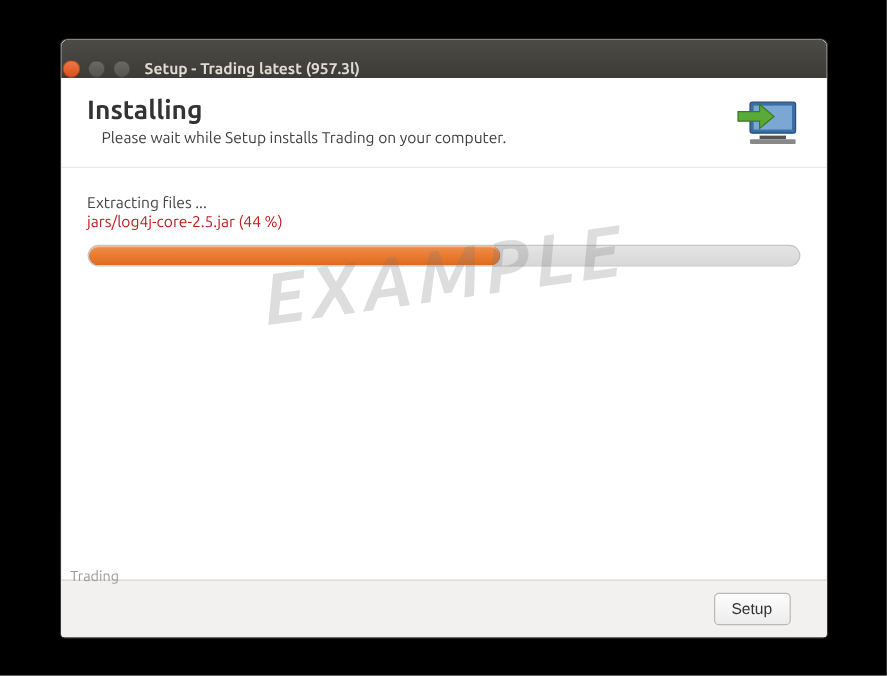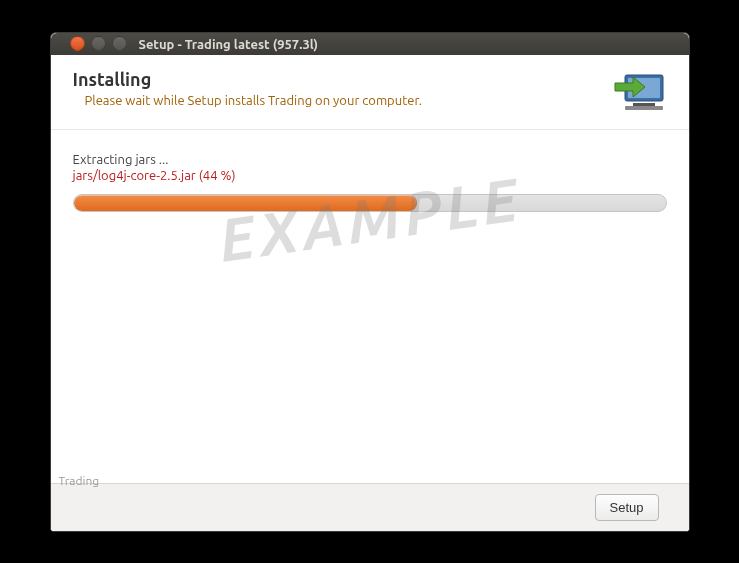--- a/index.html
+++ b/index.html
@@ -19,24 +19,24 @@
       border-radius: 6px 6px 4px 4px;
       border: 1px solid #3c3b37;
       box-shadow: 0 4px 20px rgba(0,0,0,0.5);
       display: flex;
       flex-direction: column;
       overflow: hidden;
       position: relative;
     }
     .titlebar {
       background: linear-gradient(#4c4b46, #3c3b37);
-      height: 22px;
+      height: 32px;
       display: flex;
-      align-items: center;
-      padding: 0 19px;
+      align-items: flex-end;
+      padding: 0 1px;
       border-radius: 6px 6px 0 0;
     }
     .win-btn {
       width: 15px; height: 15px;
       border-radius: 50%;
       margin-right: 6px;
       display: inline-block;
       border: 1px solid rgba(0,0,0,0.3);
       background: linear-gradient(#6a6964, #555450);
     }
@@ -55,28 +55,28 @@
       position: relative;
     }
     .header {
       padding: 14px 22px 12px 22px;
       display: flex;
       align-items: flex-start;
       justify-content: space-between;
       border-bottom: 1px solid #e8e8e8;
     }
     .header-text h1 {
-      font-size: 18px;
+      font-size: 22px;
       font-weight: bold;
       color: #333;
       margin-bottom: 4px;
     }
     .header-text p {
       font-size: 13px;
-      color: #a16207;
+      color: #404040;
       margin-left: 12px;
     }
     .header-icon svg { display: block; }
     .body {
       padding: 22px 22px 0 22px;
       flex: 1;
     }
     .status-text {
       font-size: 13px;
       color: #444;
@@ -165,21 +165,21 @@
           <rect x="14" y="6" width="38" height="26" rx="2" fill="#3a6ea5" stroke="#2a4e75" stroke-width="1"></rect>
           <rect x="17" y="9" width="32" height="20" fill="#7aa7d4"></rect>
           <rect x="22" y="34" width="22" height="3" fill="#555"></rect>
           <rect x="14" y="37" width="38" height="4" rx="1" fill="#888"></rect>
           <polygon points="4,14 22,14 22,8 34,18 22,28 22,22 4,22" fill="#5aaa3a" stroke="#3a7a1a" stroke-width="1"></polygon>
         </svg>
       </div>
     </div>
 
     <div class="body">
-      <div class="status-text">Extracting jars ...</div>
+      <div class="status-text">Extracting files ...</div>
       <div class="file-text">jars/log4j-core-2.5.jar (44 %)</div>
       <div class="progress-track">
         <div class="progress-fill" style="width: 58%;"></div>
       </div>
     </div>
 
     <div class="watermark">EXAMPLE</div>
 
     <div class="footer">
       <span class="brand-label">Trading</span>

